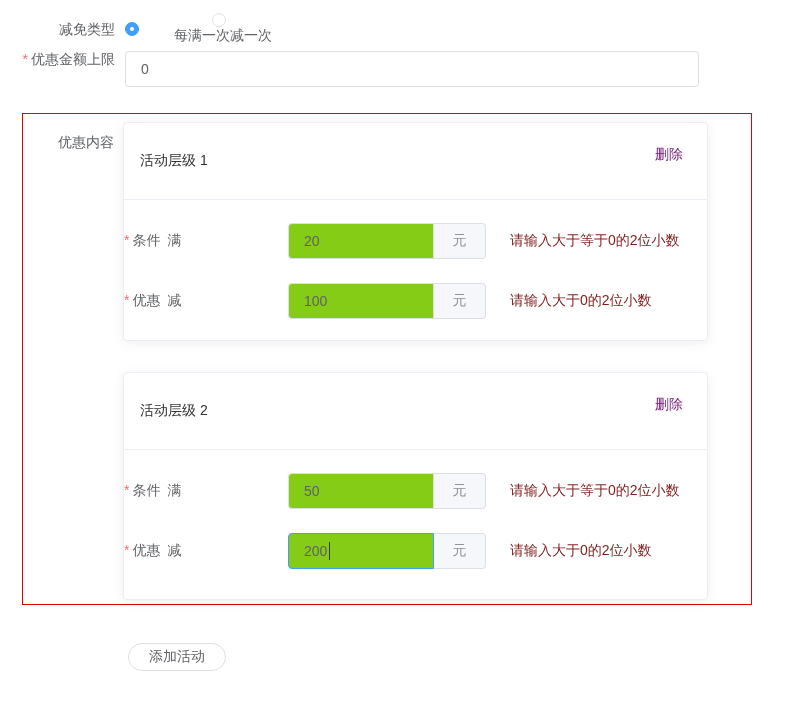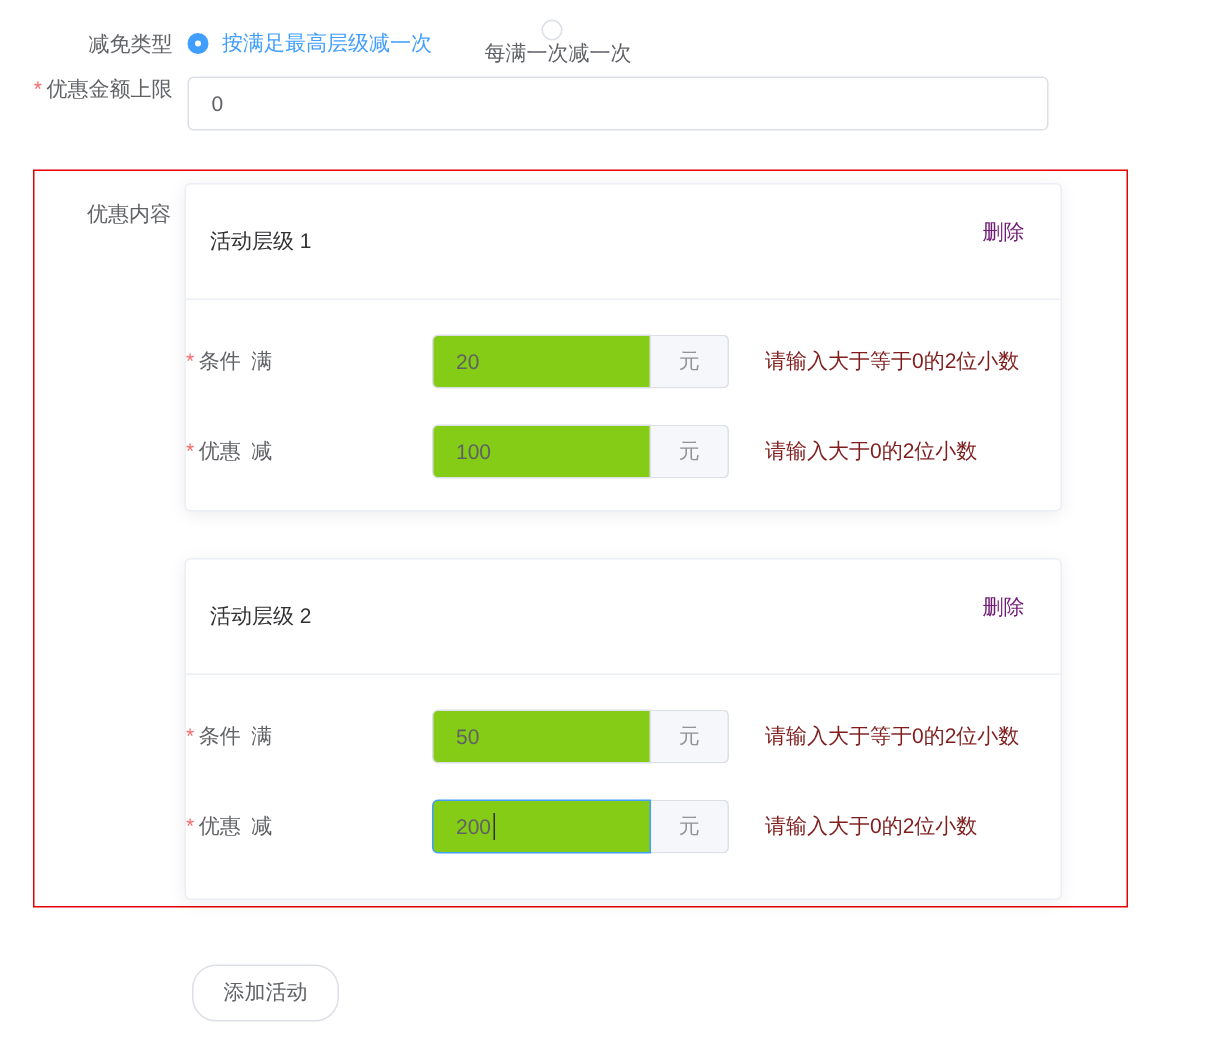--- a/index.html
+++ b/index.html
@@ -85,36 +85,35 @@
   .input-wrap.focused .caret { display:block; }
   @keyframes blink { 50% { opacity:0; } }
   .append {
     width:52px; height:36px; background:#F5F7FA; border:1px solid #DCDFE6; border-left:none;
     border-radius:0 4px 4px 0; color:#909399; display:flex; align-items:center; justify-content:center;
   }
   .hint { margin-left:24px; color:#7f1d1d; white-space:nowrap; }
 
   
   .add-button {
-    position:absolute; top:643px; left:128px; height:38px; padding:0 20px;
+    position:absolute; top:643px; left:128px; height:28px; padding:0 20px;
     background:#fff; border:1px solid #DCDFE6; border-radius:16px;
     color:#606266; font-size:14px; cursor:pointer;
     font-family:"Liberation Sans","DejaVu Sans",sans-serif;
   }
 </style>
 </head>
 <body>
 
 <div class="page">
 
   <div class="radio-row">
     <div class="form-label">减免类型</div>
     <div class="radio checked">
       <span class="radio-circle"></span>
-      <span class="radio-label">按满足最高层级减一次</span>
     </div>
     <div class="radio">
       <span class="radio-circle"></span>
       <span class="radio-label">每满一次减一次</span>
     </div>
   </div>
 
   <div class="limit-row">
     <div class="form-label"><span class="star">*</span><span>优惠金额上限</span></div>
     <input class="text-input limit-input" type="text" value="0" style="">

